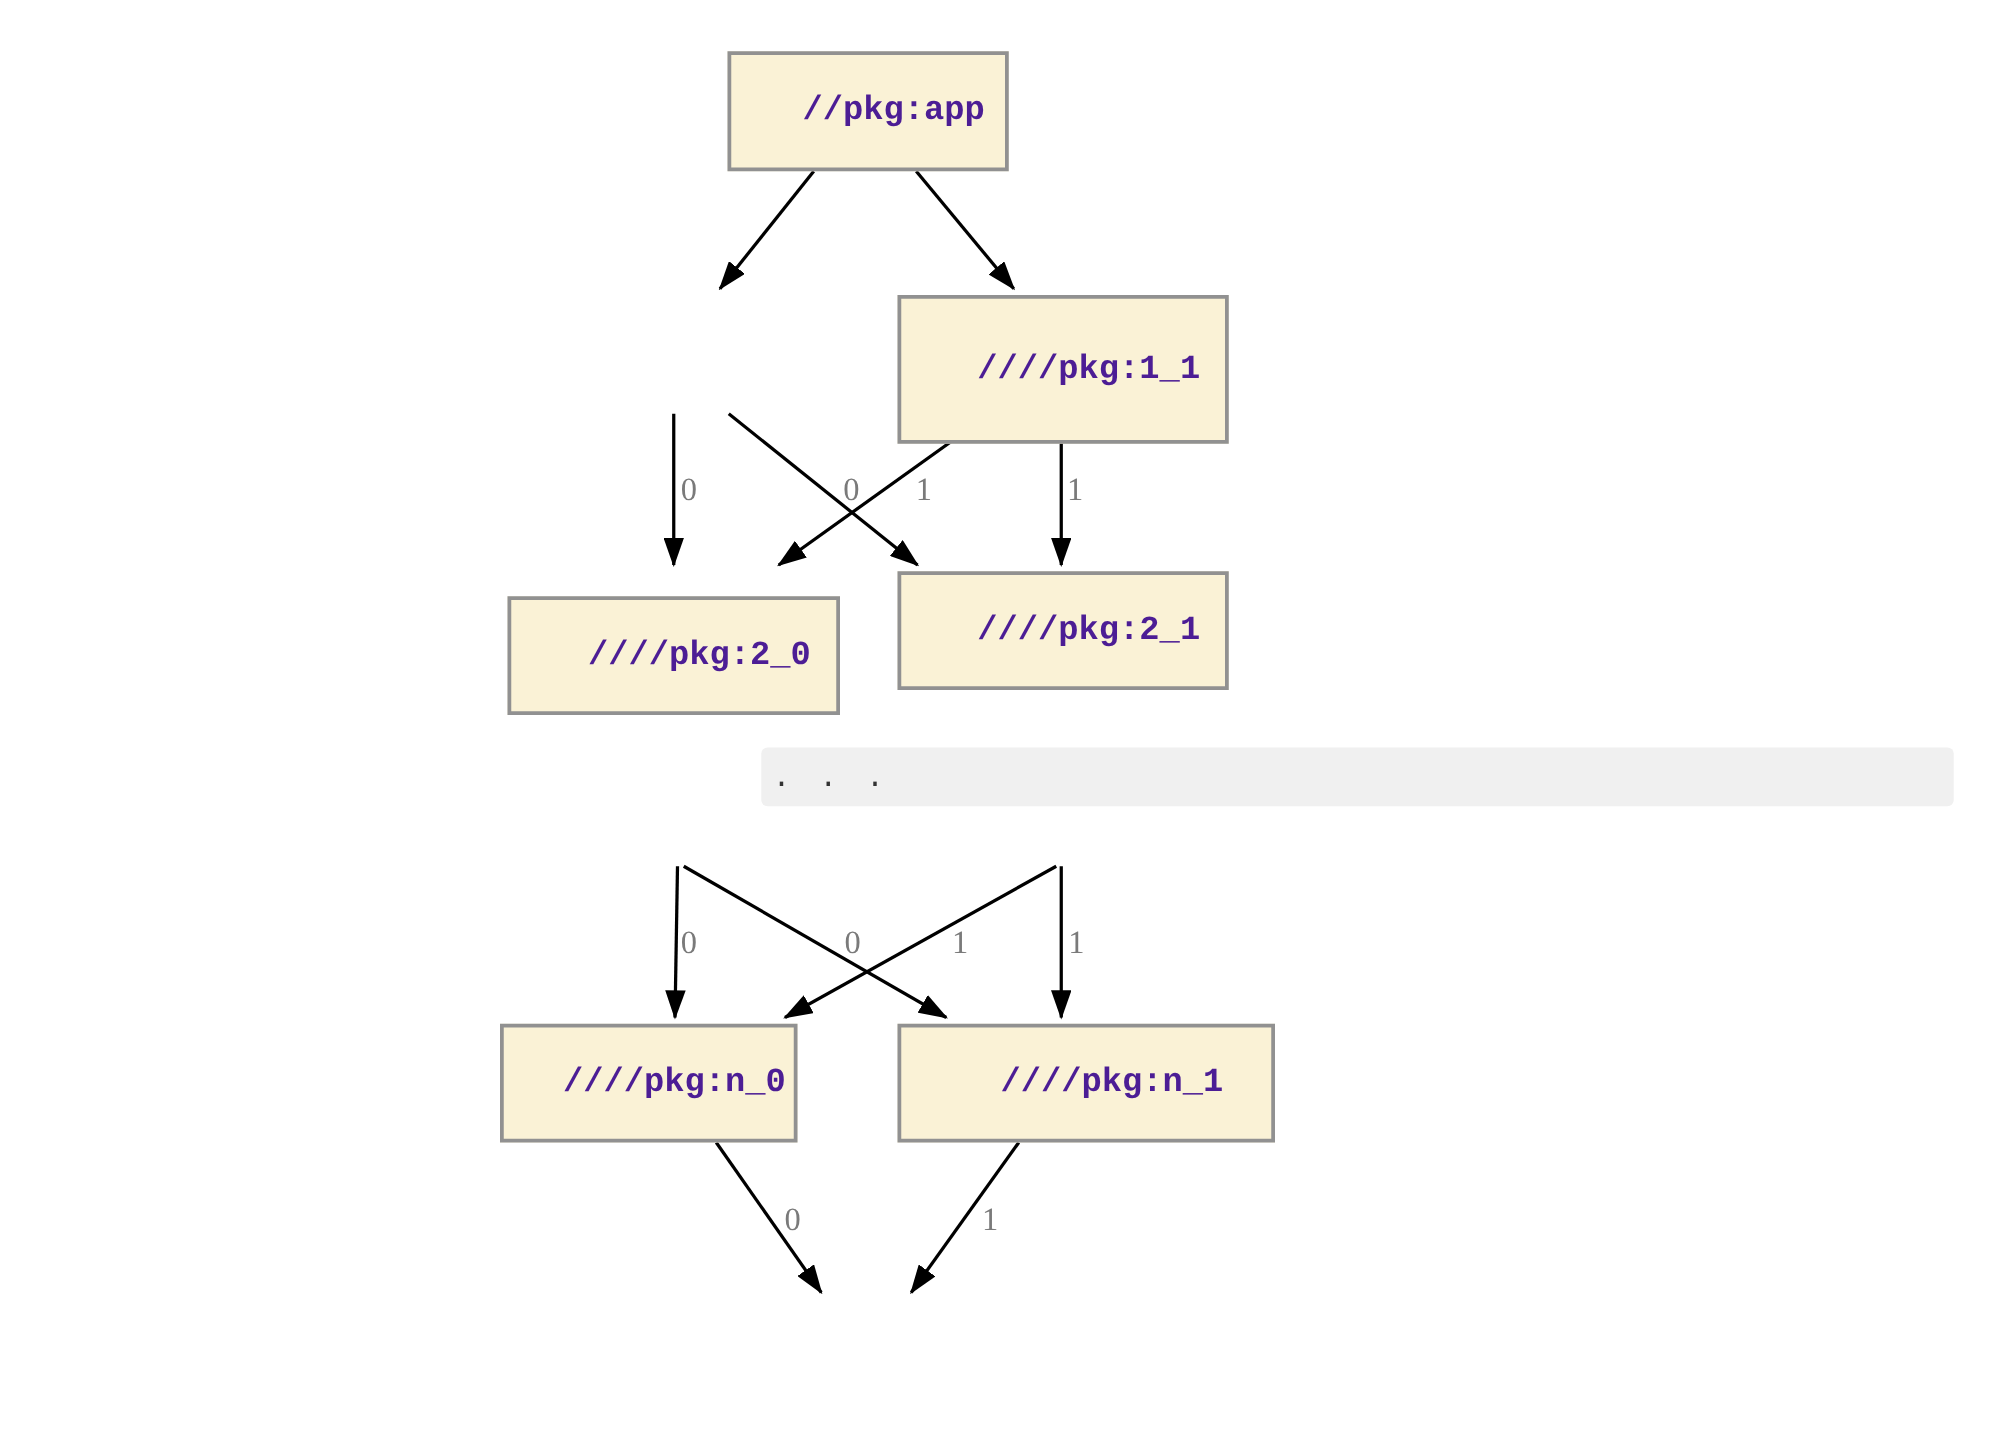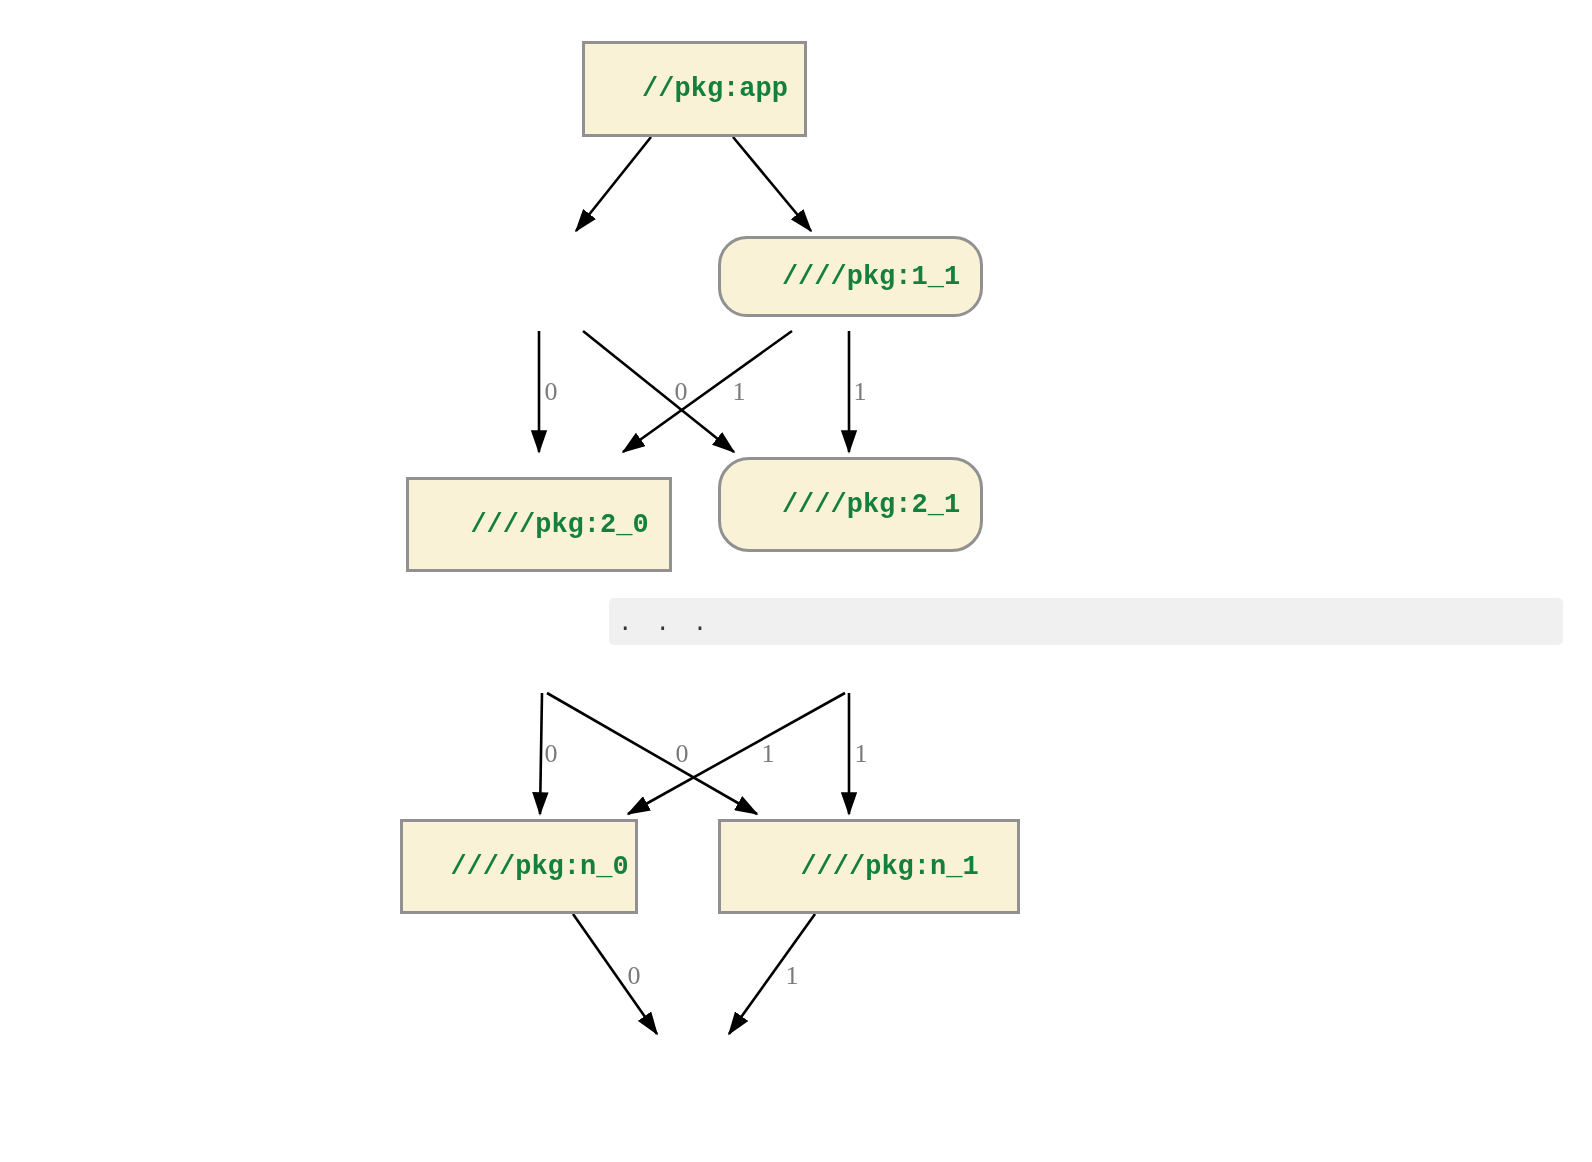--- a/index.html
+++ b/index.html
@@ -15,21 +15,21 @@
     position: absolute;
     box-sizing: border-box;
     background: var(--node_fill, #faf2d6);
     border: 3px solid var(--node_border, #919191);
     display: flex;
     align-items: center;
     justify-content: center;
     font-family: "Liberation Mono", "DejaVu Sans Mono", monospace;
     font-weight: bold;
     font-size: 27px;
-    color: #15803d;
+    color: #4c1d95;
     letter-spacing: 0px;
     white-space: pre;
     z-index: 2;
     padding-left: 41px;
   }
   #edge-layer {
     position: absolute;
     left: 0; top: 0;
     z-index: 1;
   }
@@ -99,25 +99,25 @@
 
     <line class="edge" x1="573" y1="914" x2="657" y2="1034" marker-end="url(#arrowhead)"></line>
     <line class="edge" x1="815" y1="914" x2="729" y2="1034" marker-end="url(#arrowhead)"></line>
     <text class="edge-label" x="634" y="984" text-anchor="middle">0</text>
     <text class="edge-label" x="792" y="984" text-anchor="middle">1</text>
   </svg>
 
   <div class="node" style="left:582px; top:41px; width:225px; height:96px;">//pkg:app</div>
 
 
-  <div class="node" style="left:718px; top:236px; width:265px; height:81px;border-radius:29px;">////pkg:1_1</div>
+  <div class="node" style="left:718px; top:236px; width:265px; height:119px;">////pkg:1_1</div>
 
   <div class="node" style="left:406px; top:457px; width:266px; height:95px;margin-top:20px;">////pkg:2_0</div>
 
-  <div class="node" style="left:718px; top:457px; width:265px; height:95px;border-radius:31px;">////pkg:2_1</div>
+  <div class="node" style="left:718px; top:457px; width:265px; height:95px;">////pkg:2_1</div>
 
   <div class="ellipsis-band">
     <span>. . .</span>
   </div>
 
   <div class="node" style="left:400px; top:819px; width:238px; height:95px;">////pkg:n_0</div>
 
   <div class="node" style="left:718px; top:819px; width:302px; height:95px;">////pkg:n_1</div>
 
 

